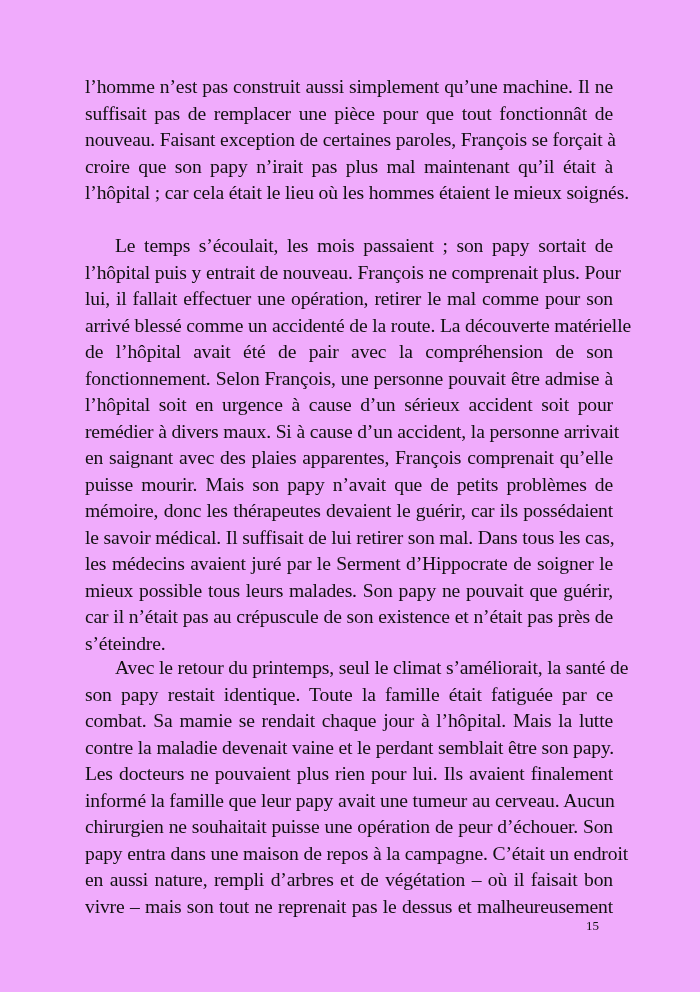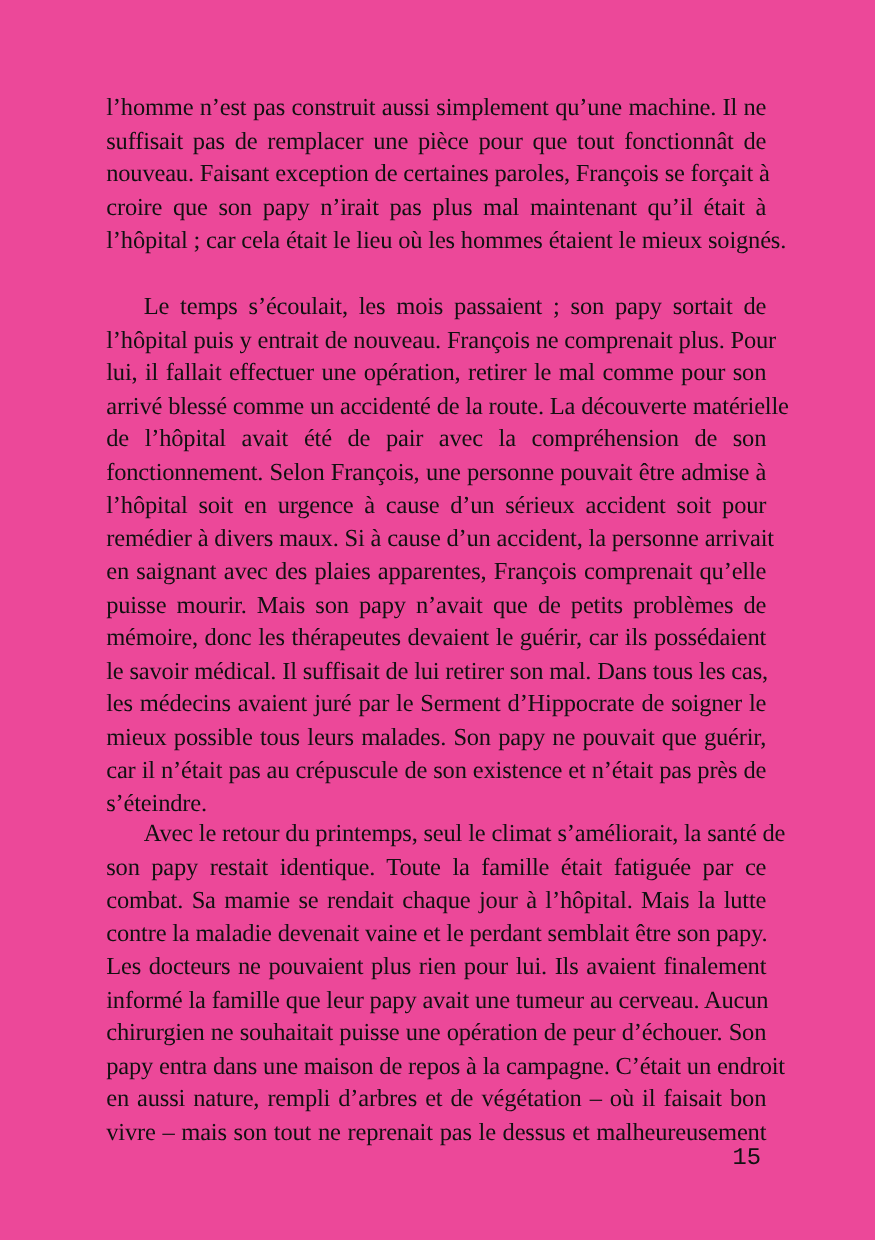--- a/index.html
+++ b/index.html
@@ -1,37 +1,37 @@
 <!DOCTYPE html>
 <html><head>
 <meta charset="utf-8">
 <style>
   html, body { margin: 0; padding: 0; background: #ffffff; }
   body { width: 700px; height: 992px; position: relative; overflow: hidden; }
   .page {
     position: absolute; left: 0; top: 0; width: 700px; height: 992px;
-    background: #ec4899; color: #111111;
+    background: #f0abfc; color: #111111;
     font-family: "Liberation Serif", "DejaVu Serif", serif;
   }
   .text-block {
     position: absolute; left: 85px; width: 528px;
     font-size: 19.6px; line-height: 26.5px;
     text-align: justify; text-align-last: left;
     letter-spacing: -0.15px;
   }
   .line { display: block; text-align: justify; text-align-last: justify; white-space: nowrap; height: 26.5px; }
   .line.last { text-align-last: left; }
   .line.indent { text-indent: 30px; }
   #para-1 { top: 74px; }
   #para-2 { top: 233px; }
   #para-3 { top: 655px; }
   .page-number {
     position: absolute; left: 586px; top: 914px;
-    font-size: 19px; line-height: 24px;
-    font-family: Liberation Mono, monospace; color: #111111;
+    font-size: 13px; line-height: 24px;
+    font-family: Liberation Serif, serif; color: #111111;
   }
 </style>
 </head>
 <body>
 
 <div class="page">
 
   <div class="text-block" id="para-1">
     <span class="line">l’homme n’est pas construit aussi simplement qu’une machine. Il ne</span>
     <span class="line">suffisait pas de remplacer une pièce pour que tout fonctionnât de</span>

